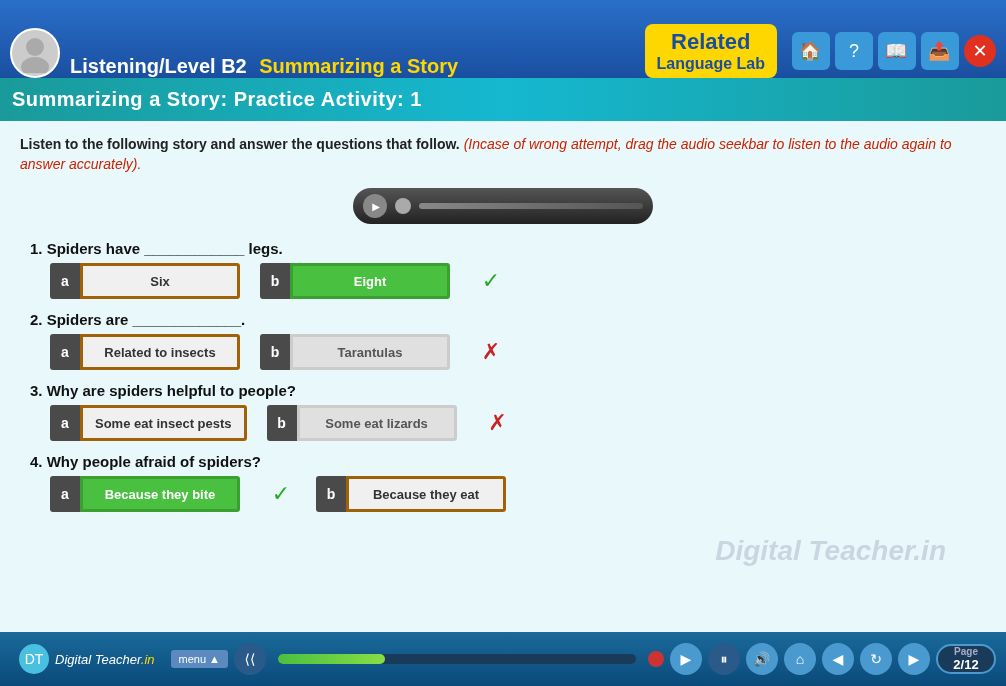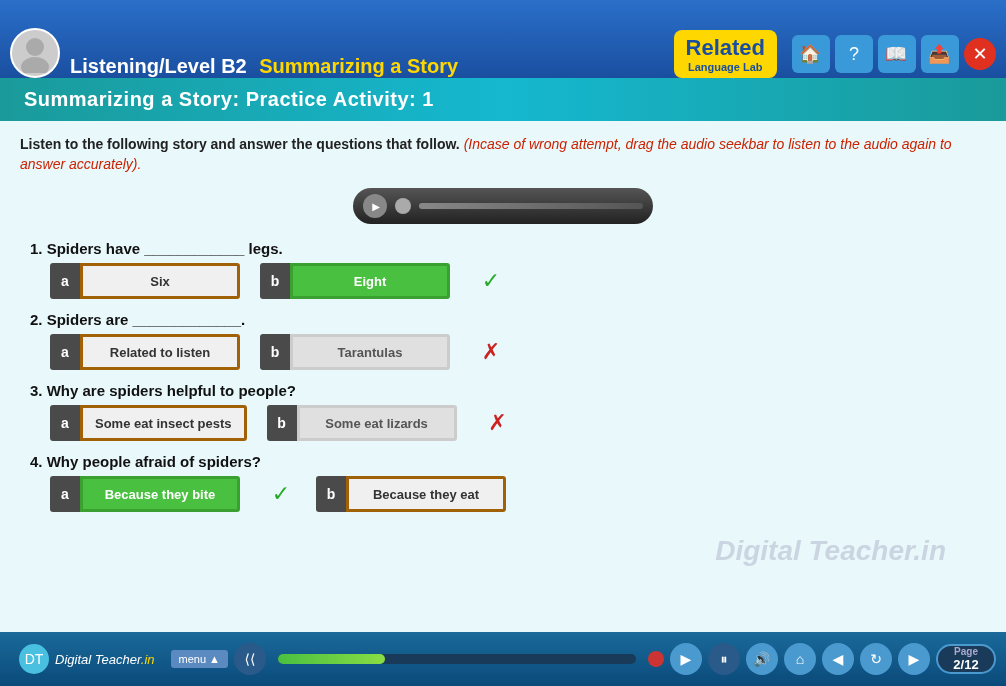--- a/index.html
+++ b/index.html
@@ -58,42 +58,42 @@
       padding: 5px 12px;
       text-align: center;
       margin-right: 10px;
     }
     .english-lab-box .eng {
       font-size: 22px;
       font-weight: bold;
       color: #1a4fa0;
     }
     .english-lab-box .lang {
-      font-size: 11px;
+      font-size: 16px;
       color: #1a4fa0;
       font-weight: bold;
     }
     .header-btn {
       width: 38px;
       height: 38px;
       border-radius: 6px;
       border: none;
       cursor: pointer;
       font-size: 18px;
       display: flex;
       align-items: center;
       justify-content: center;
     }
     .btn-blue { background: #3a9ad9; color: white; }
     .btn-close { background: #e03020; color: white; border-radius: 50%; width: 32px; height: 32px; }
 
     
     .subheader {
       background: linear-gradient(to right, #1a9a9a, #15b8d0, #1a9a9a);
-      padding: 10px 24px;
+      padding: 10px 12px;
       color: white;
       font-size: 20px;
       font-weight: bold;
       letter-spacing: 0.5px;
     }
 
     
     .main-content {
       background: #e8f8fb;
       padding: 14px 20px;
@@ -404,21 +404,21 @@
     </div>
 
     <div class="question-block">
       <div class="question-text">
         <span>2.</span>
         <span>Spiders are _____________.</span>
       </div>
       <div class="question-options">
         <div class="option-btn">
           <div class="option-letter">a</div>
-          <div class="option-text option-default">Related to listen</div>
+          <div class="option-text option-default">Related to insects</div>
         </div>
         <div class="option-btn">
           <div class="option-letter">b</div>
           <div class="option-text option-gray">Tarantulas</div>
         </div>
         <div class="result-icon cross-red">✗</div>
       </div>
     </div>
 
     <div class="question-block">

